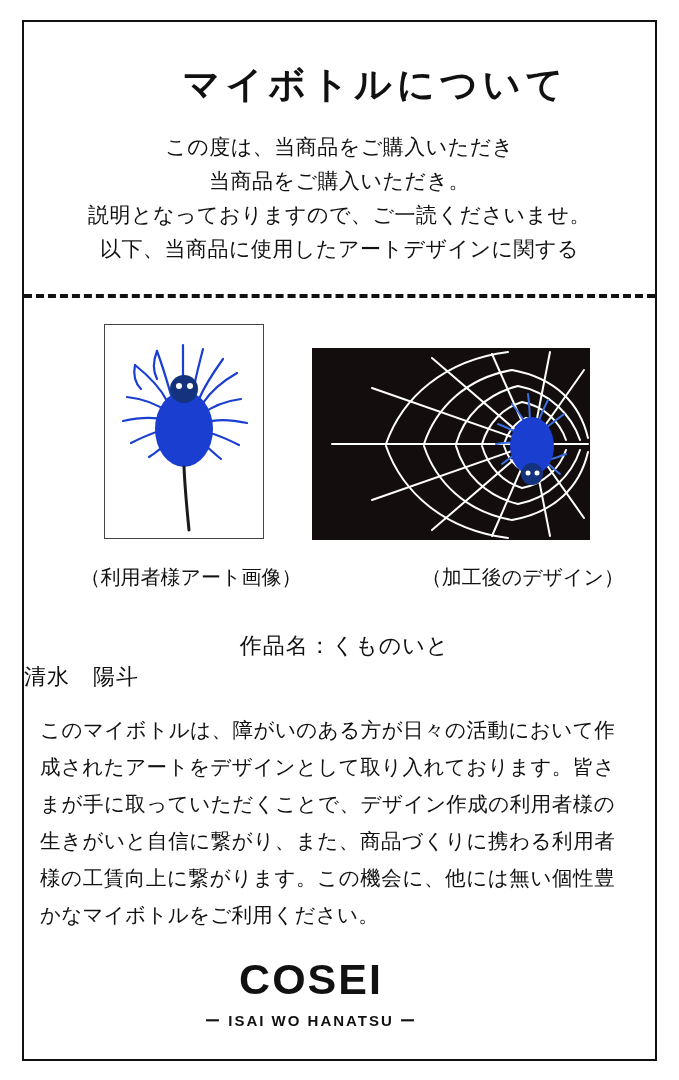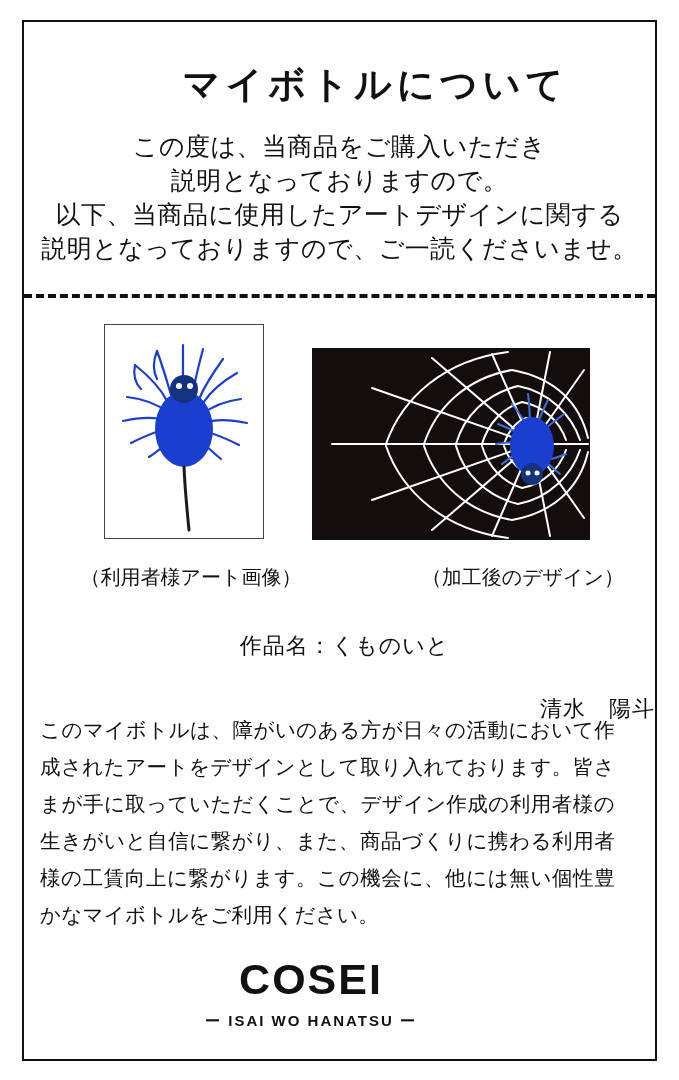--- a/index.html
+++ b/index.html
@@ -42,21 +42,21 @@
     font-weight: bold;
     font-family: "Liberation Serif", "DejaVu Serif", serif;
     margin-left: 36px;
   }
   .intro {
     position: absolute;
     left: 0;
     top: 108px;
     width: 100%;
     text-align: center;
-    font-size: 25px;
+    font-size: 21px;
     line-height: 34px;
     letter-spacing: 0.5px;
   }
   .intro div { white-space: nowrap; }
 
   .divider {
     position: absolute;
     left: 0px;
     top: 272px;
     width: 631px;
@@ -124,24 +124,23 @@
     text-align: center;
     font-size: 22px;
     line-height: 32px;
     letter-spacing: 1px;
   }
   .artist-name {
     position: absolute;
     left: 0;
     top: 640px;
     width: 631px;
-    text-align: right;
+    text-align: left;
     font-size: 22px;
     letter-spacing: 1px;
-    margin-top: 32px;
   }
 
   .body-text {
     position: absolute;
     left: 16px;
     top: 690px;
     width: 575px;
     font-size: 20.5px;
     line-height: 37px;
     text-align: justify;
@@ -173,23 +172,23 @@
 </head>
 <body>
 
 <div class="page">
   <div class="frame">
 
     <div class="title">マイボトルについて</div>
 
     <div class="intro">
       <div>この度は、当商品をご購入いただき</div>
-      <div>説明となっておりますので。</div>
+      <div>当商品をご購入いただき。</div>
+      <div>説明となっておりますので、ご一読くださいませ。</div>
       <div>以下、当商品に使用したアートデザインに関する</div>
-      <div>説明となっておりますので、ご一読くださいませ。</div>
     </div>
 
     <div class="divider"></div>
 
     <div class="art-row">
 
       <div class="art-left">
         <svg width="158" height="213" viewBox="0 0 158 213">
           <g stroke="#1a3fd0" stroke-width="2.2" fill="none" stroke-linecap="round">
             <path d="M30 40 C45 52, 55 62, 62 76"></path>

